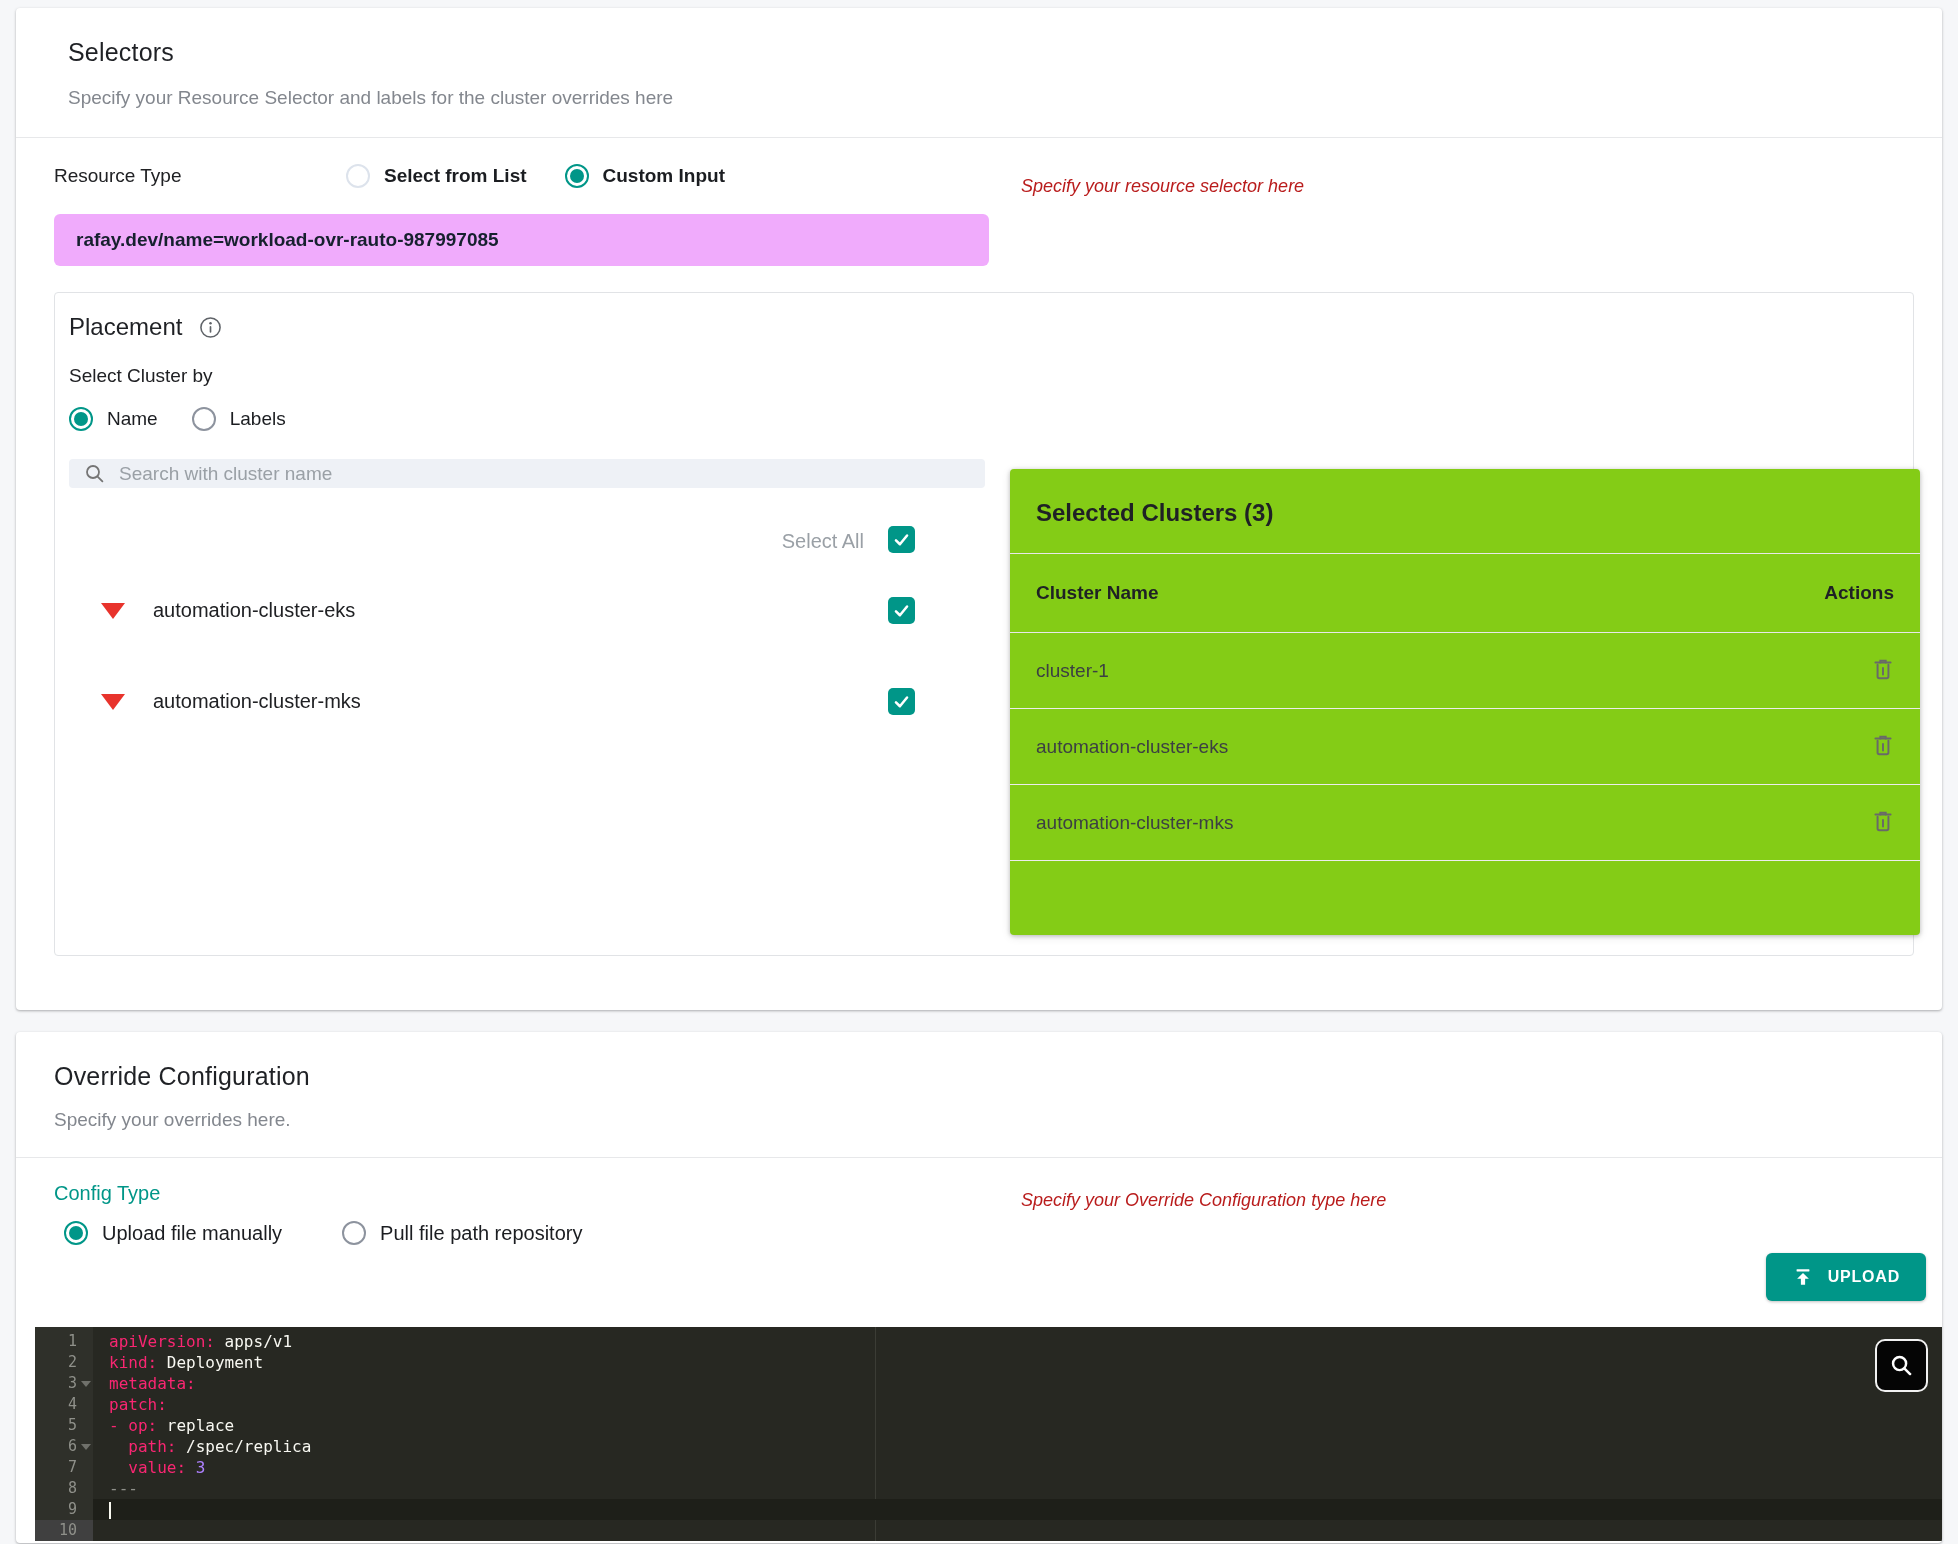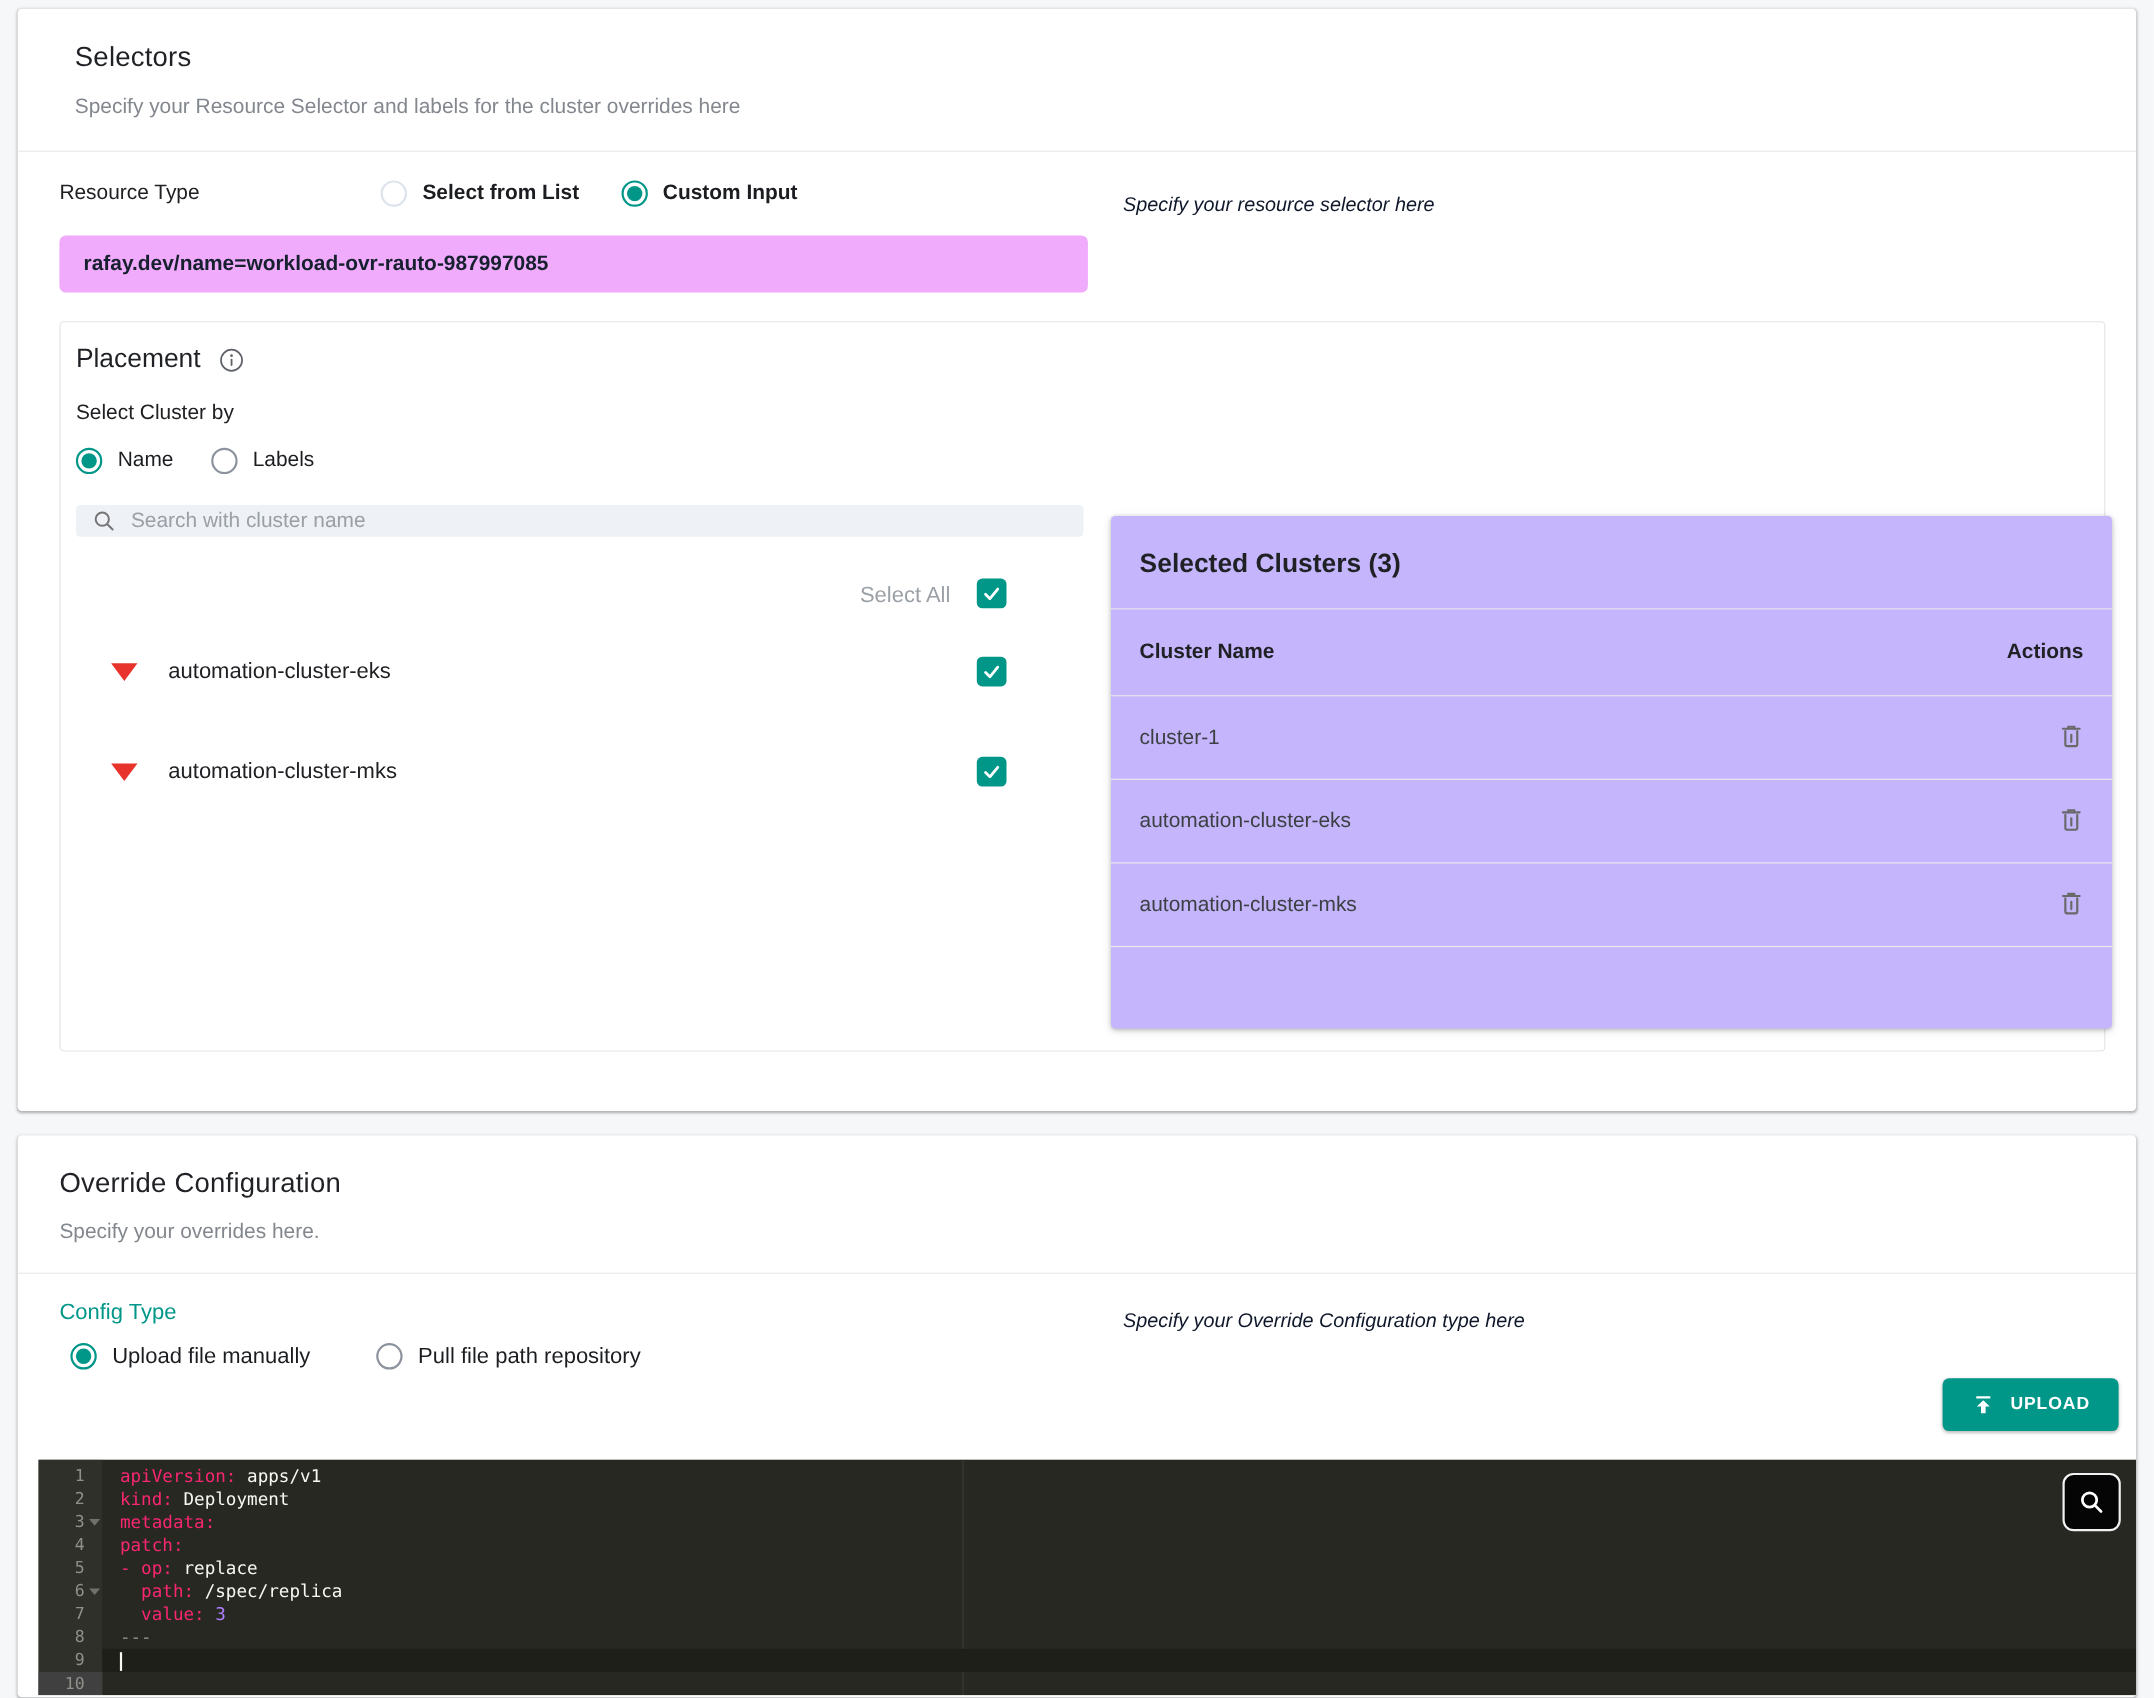--- a/index.html
+++ b/index.html
@@ -30,21 +30,21 @@
   .resource-section { position:relative; padding:26px 0 0 38px; }
   .resource-row { display:flex; align-items:center; }
   .field-label { font-size:19px; color:#202124; width:292px; }
   .radio-opt { display:flex; align-items:center; margin-right:38px; cursor:pointer; }
   .radio { width:24px; height:24px; border-radius:50%; border:2px solid #8d939e; position:relative; flex:none; background:#fff; }
   .radio.light { border-color:#dde3ec; }
   .radio.selected { border-color:#009688; }
   .radio.selected::after { content:""; position:absolute; inset:3px; border-radius:50%; background:#009688; }
   .radio-label { margin-left:14px; font-size:19px; color:#1b1d21; }
   .radio-label.bold { font-weight:700; }
-  .hint { position:absolute; left:1005px; font-style:italic; color:#0f172a; font-size:18px; }
+  .hint { position:absolute; left:1005px; font-style:italic; color:#b91c1c; font-size:18px; }
   .hint.resource { top:38px; }
   .hint.config { top:32px; }
 
   .resource-input { margin-top:26px; width:935px; height:52px; background:#f0abfc; border-radius:6px; display:flex; align-items:center; padding:0 22px; }
   .resource-input input { border:none; outline:none; background:transparent; width:100%; font-family:inherit; font-size:19px; font-weight:700; color:#16202e; }
 
   
   .placement-box { position:relative; margin:26px 28px 0 38px; min-height:664px; border:1px solid #e1e3e6; border-radius:4px; padding:20px 0 0 14px; }
   .placement-title-row { display:flex; align-items:center; gap:16px; }
   .placement-title { font-size:24px; font-weight:400; color:#1f2125; }
@@ -60,21 +60,21 @@
   .select-all-row { width:846px; display:flex; justify-content:flex-end; align-items:flex-end; gap:24px; margin-top:38px; }
   .select-all-label { font-size:20px; color:#9aa0a6; }
 
   .checkbox { width:27px; height:27px; border-radius:5px; background:#009688; display:flex; align-items:center; justify-content:center; flex:none; cursor:pointer; }
 
   .cluster-row { width:846px; display:flex; align-items:center; margin-top:44px; padding-left:32px; }
   .cluster-row + .cluster-row { margin-top:64px; }
   .tri { width:0; height:0; border-left:12px solid transparent; border-right:12px solid transparent; border-top:16px solid #e8332c; flex:none; }
   .cluster-name { margin-left:28px; font-size:20px; color:#202124; flex:1; }
 
-  .selected-panel { position:absolute; top:176px; left:955px; right:-7px; height:466px; background:#c4b5fd; border-radius:4px;
+  .selected-panel { position:absolute; top:176px; left:955px; right:-7px; height:466px; background:#84cc16; border-radius:4px;
     box-shadow:0 1px 4px rgba(0,0,0,.22), 0 2px 10px rgba(0,0,0,.10); }
   .panel-title { padding:30px 26px 26px; font-size:24px; font-weight:600; color:#1f2125; border-bottom:1px solid #e8e8e8; }
   .panel-head { display:flex; justify-content:space-between; padding:28px 26px; font-size:19px; font-weight:700; color:#1f2125; border-bottom:1px solid #e8e8e8; }
   .panel-row { display:flex; justify-content:space-between; align-items:center; height:76px; padding:0 20px 0 26px; font-size:19px; color:#3c4043; border-bottom:1px solid #ececec; }
   .trash-btn { background:none; border:none; cursor:pointer; padding:4px; }
 
   
   .config-section { position:relative; padding:24px 0 0 38px; }
   .config-title { font-size:20px; color:#009688; }
   .config-radios { display:flex; align-items:center; margin-top:16px; }

